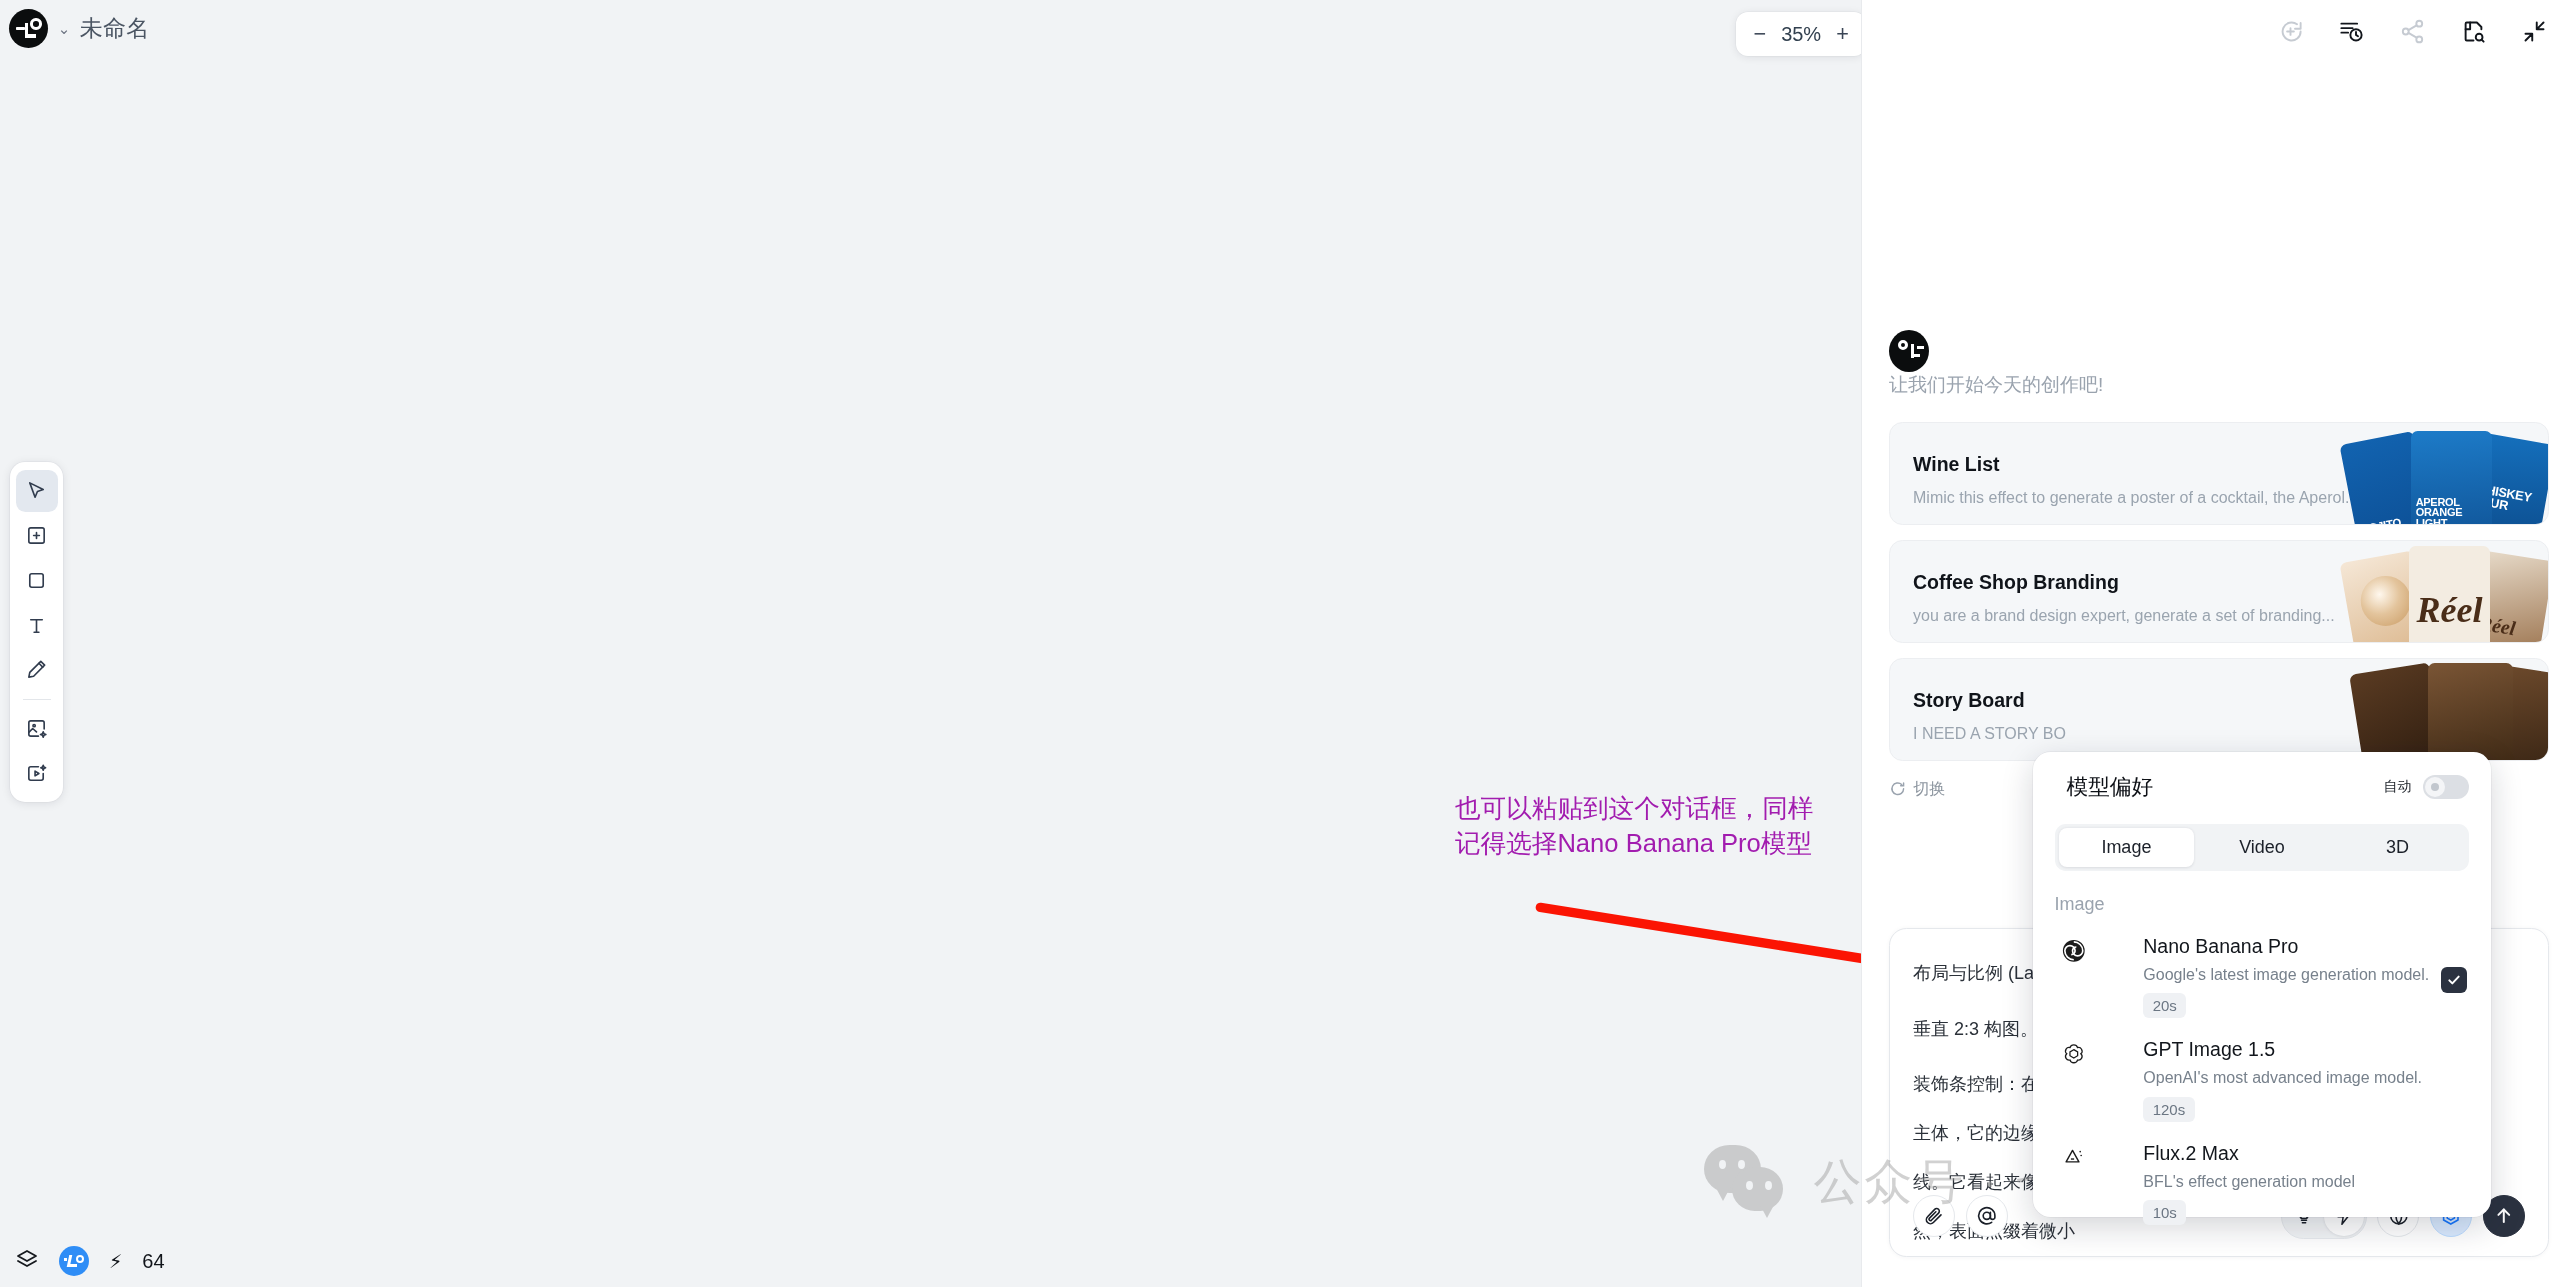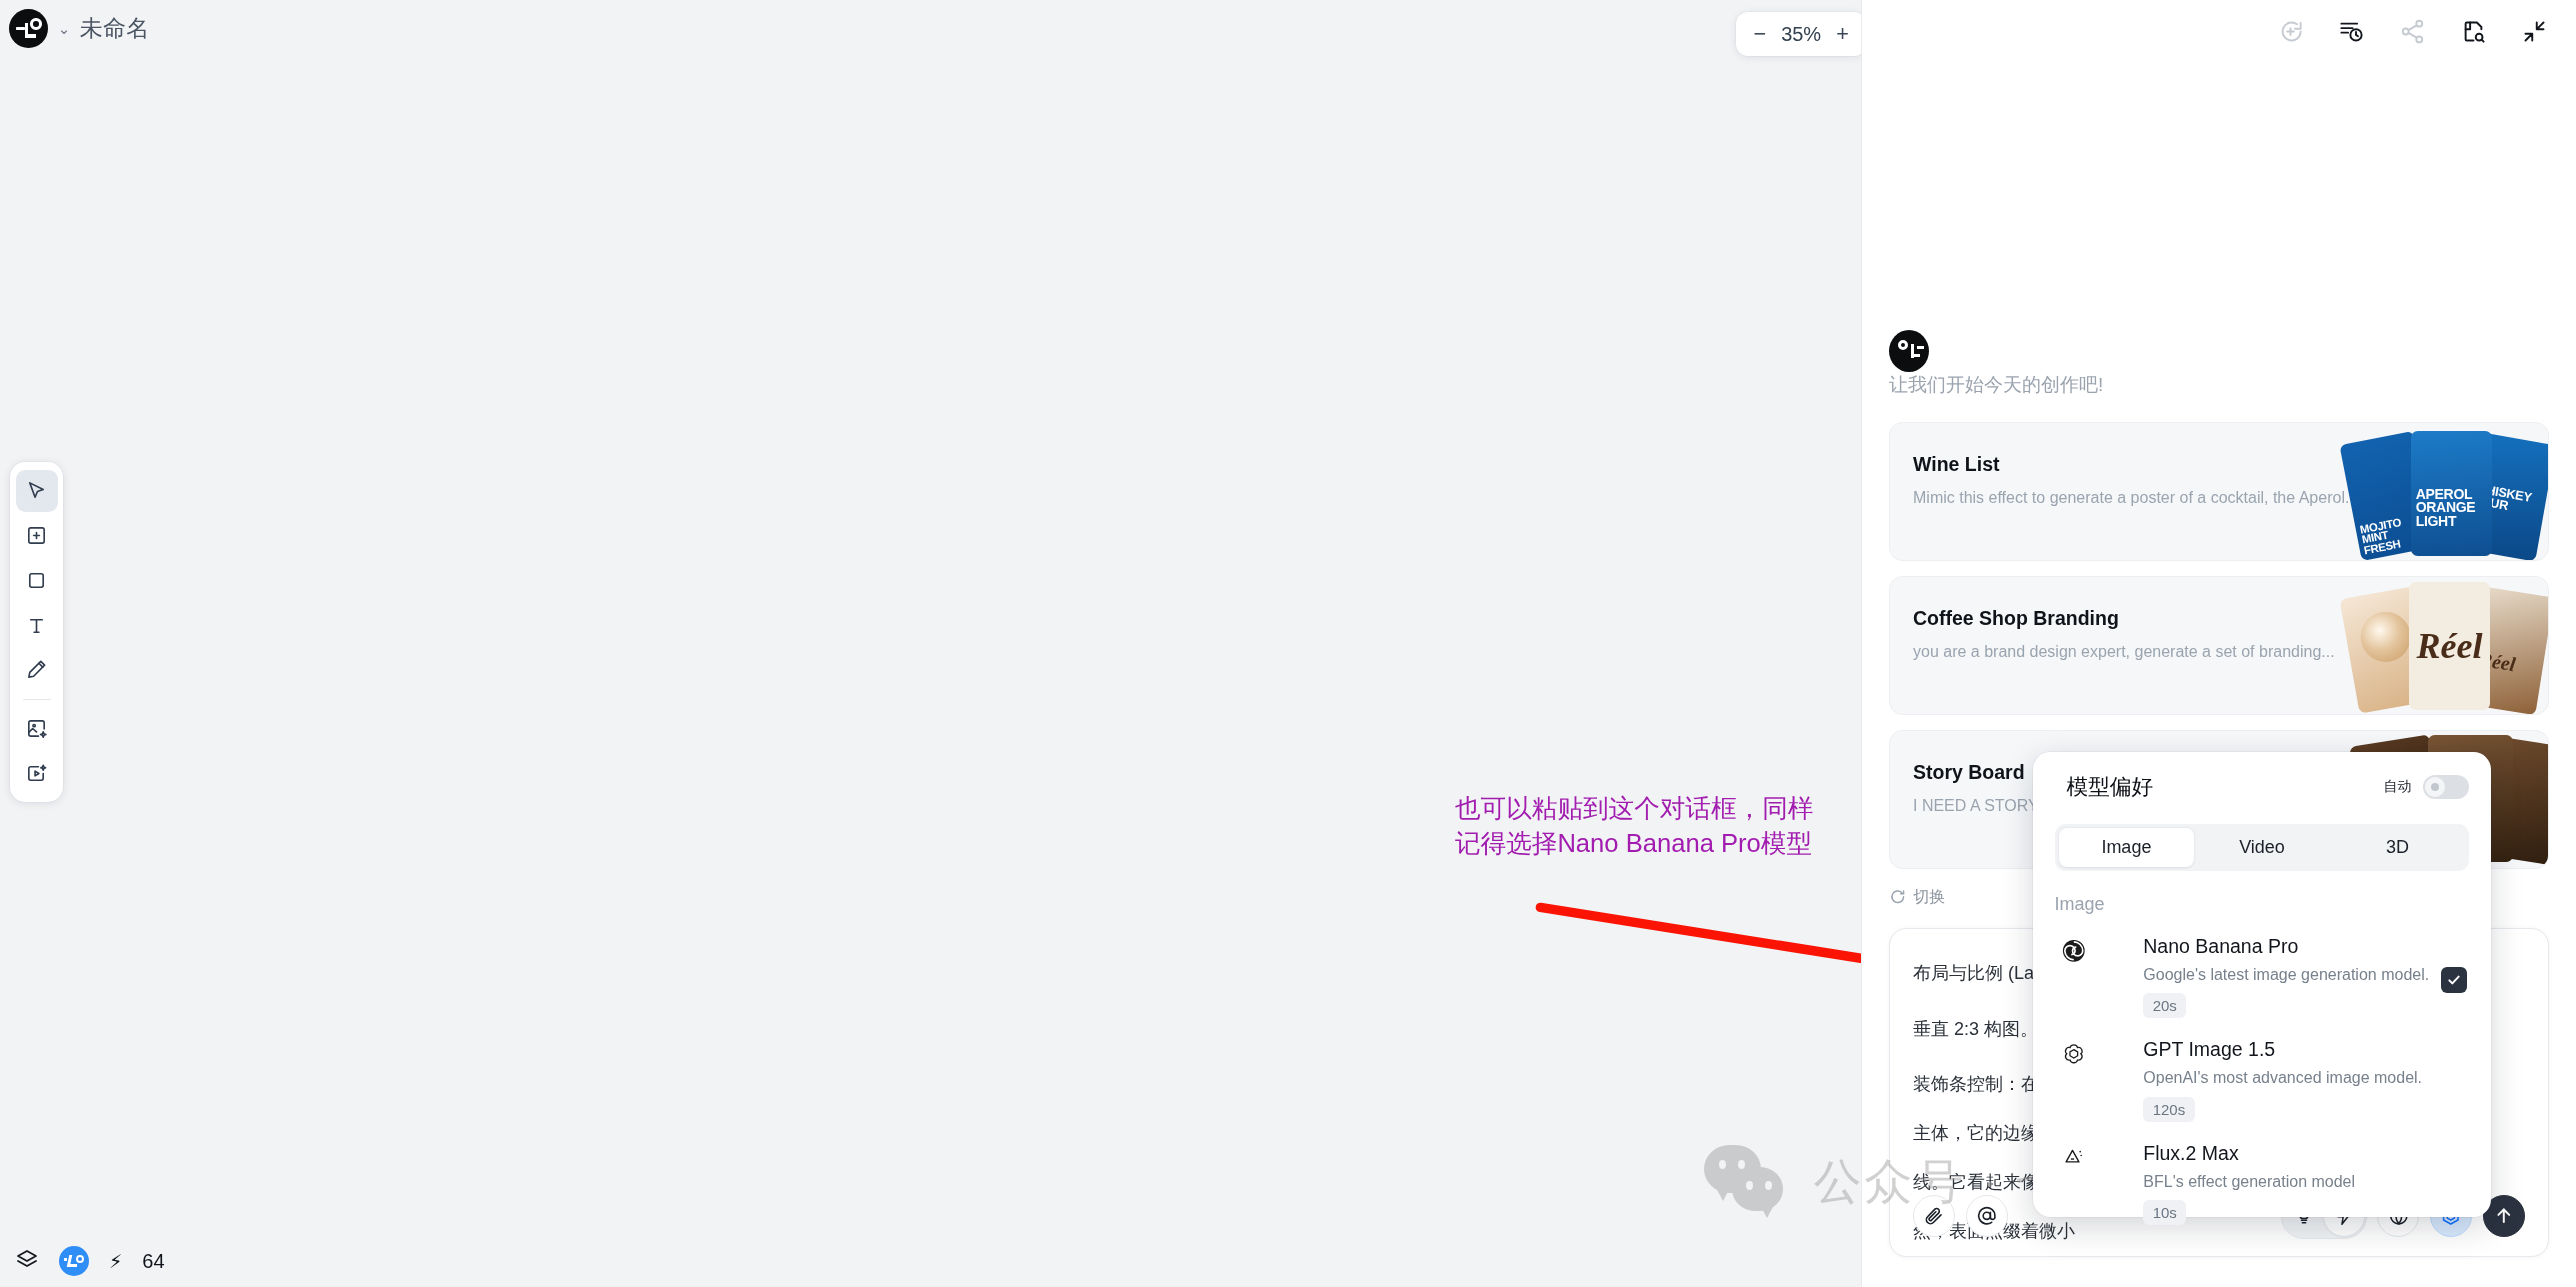--- a/index.html
+++ b/index.html
@@ -65,21 +65,21 @@
   .ai-avatar .o  { position: absolute; left: 9.4px; top: 10px; width: 10px; height: 10px; border: 3.4px solid #fff; border-radius: 50%; }
   .ai-avatar .l1 { position: absolute; left: 22px; top: 14px; width: 3.4px; height: 13.5px; background: #fff; }
   .ai-avatar .l2 { position: absolute; left: 22px; top: 24px; width: 8.8px; height: 3.4px; background: #fff; }
   .ai-avatar .l3 { position: absolute; left: 28px; top: 16px; width: 7.4px; height: 3.4px; background: #fff; }
 
   .greet { margin-top: 23px; font-size: 30px; font-weight: 700; color: #0c0e11; letter-spacing: 0.3px; }
   .subgreet { font-size: 19px; color: #9aa3ae; }
 
   .cards { margin-top: 24px; display: flex; flex-direction: column; gap: 15px; }
   .card {
-    position: relative; height: 139px; border-radius: 13.5px;
+    position: relative; height: 103px; border-radius: 13.5px;
     background: #f5f7f9; border: 0.7px solid #eceef1; overflow: hidden; cursor: pointer;
   }
   .card-title { position: absolute; left: 23px; top: 30px; font-size: 19.5px; font-weight: 700; color: #10141a; }
   .card-desc  { position: absolute; left: 23px; top: 66px; font-size: 16px; color: #9aa4af; white-space: nowrap; }
   .card-art   { position: absolute; right: 0; top: 0; width: 202px; height: 123px; }
 
   .thumb { position: absolute; border-radius: 6.7px; overflow: hidden; }
   .tA { left: 4px;   top: 13.5px;  width: 75px; height: 118px; transform: rotate(-11deg);
         background: linear-gradient(170deg,#1263b0,#0c4d92); }
   .tB { left: 65px;  top: 8px;  width: 81px; height: 125px;
@@ -358,21 +358,21 @@
       <div class="cards">
 
         <div class="card">
           <div class="card-title">Wine List</div>
           <div class="card-desc">Mimic this effect to generate a poster of a cocktail, the Aperol...</div>
           <div class="card-art">
             <div class="thumb tA">
                 <span class="lbl" style="left:4px;bottom:4px;font-size:11.4px">MOJITO<br>MINT<br>FRESH</span>
               </div>
             <div class="thumb tB">
-                <span class="lbl" style="left:4.7px;bottom:28px;font-size:14px">APEROL<br>ORANGE<br>LIGHT</span>
+                <span class="lbl" style="left:4.7px;bottom:28px;font-size:11px">APEROL<br>ORANGE<br>LIGHT</span>
               </div>
             <div class="thumb tC">
                 <span class="lbl" style="left:2.7px;bottom:44px;font-size:12.8px">WHISKEY<br>SOUR</span>
               </div>
           </div>
         </div>
 
         <div class="card">
           <div class="card-title">Coffee Shop Branding</div>
           <div class="card-desc">you are a brand design expert, generate a set of branding...</div>

